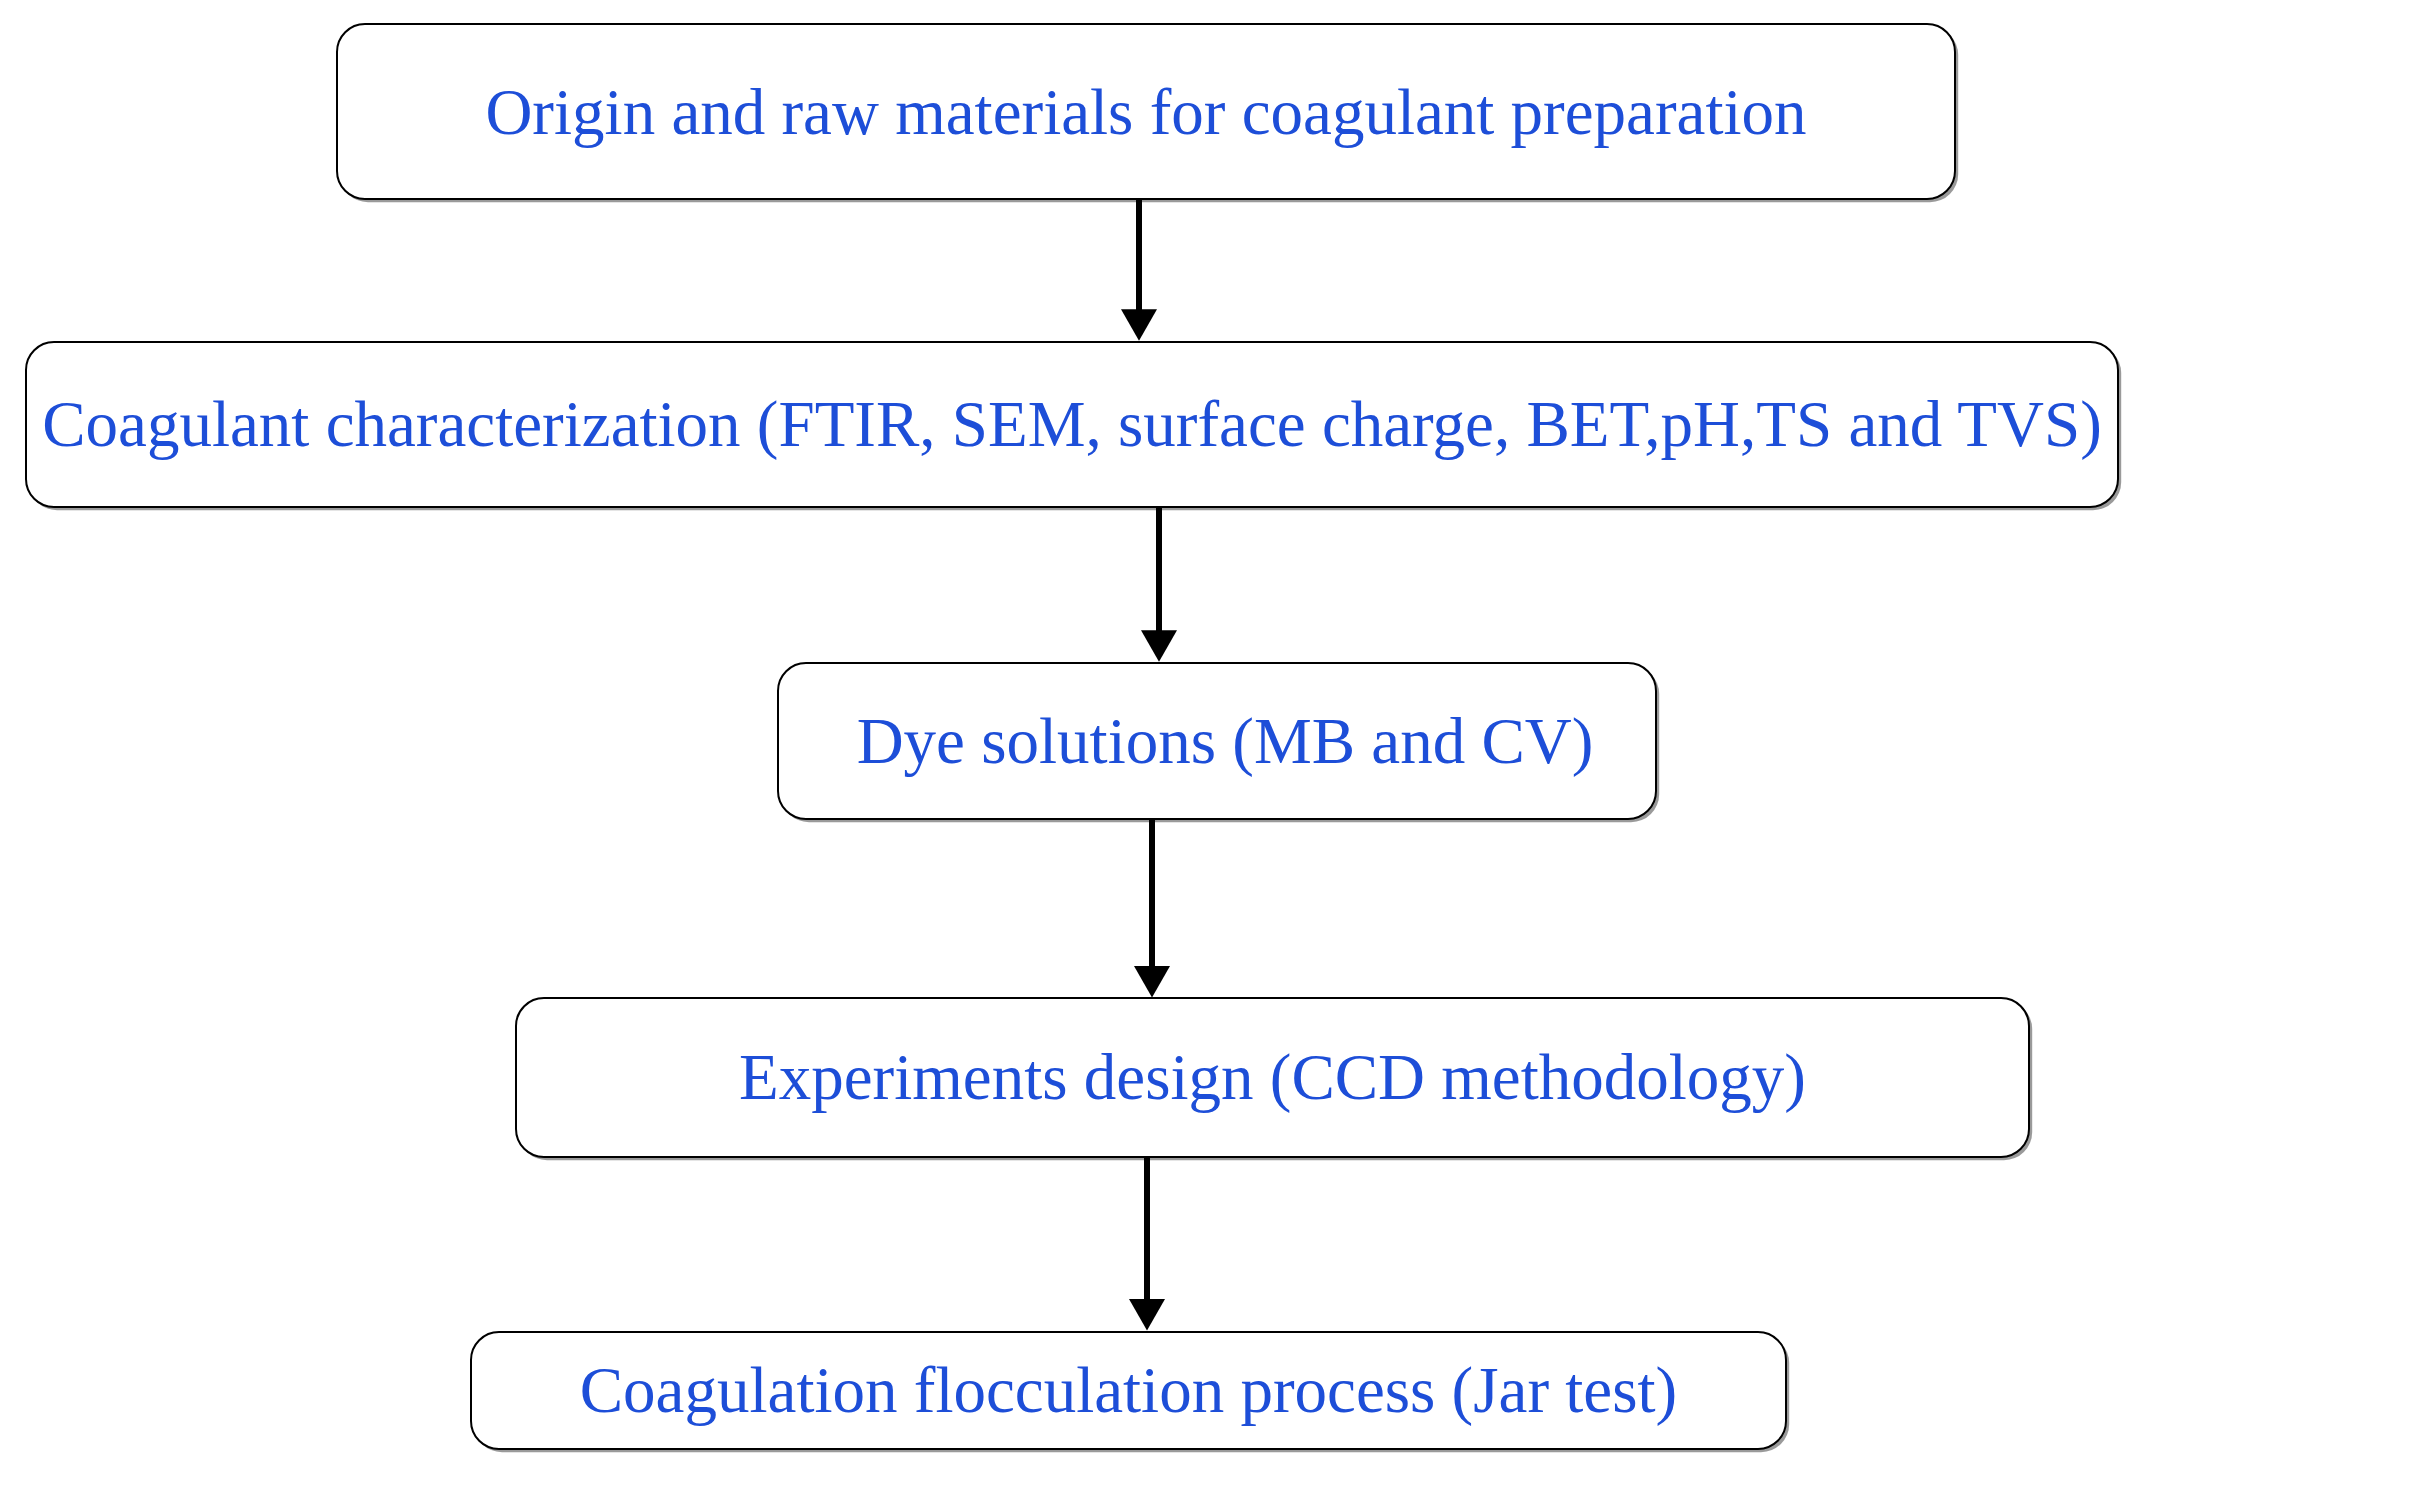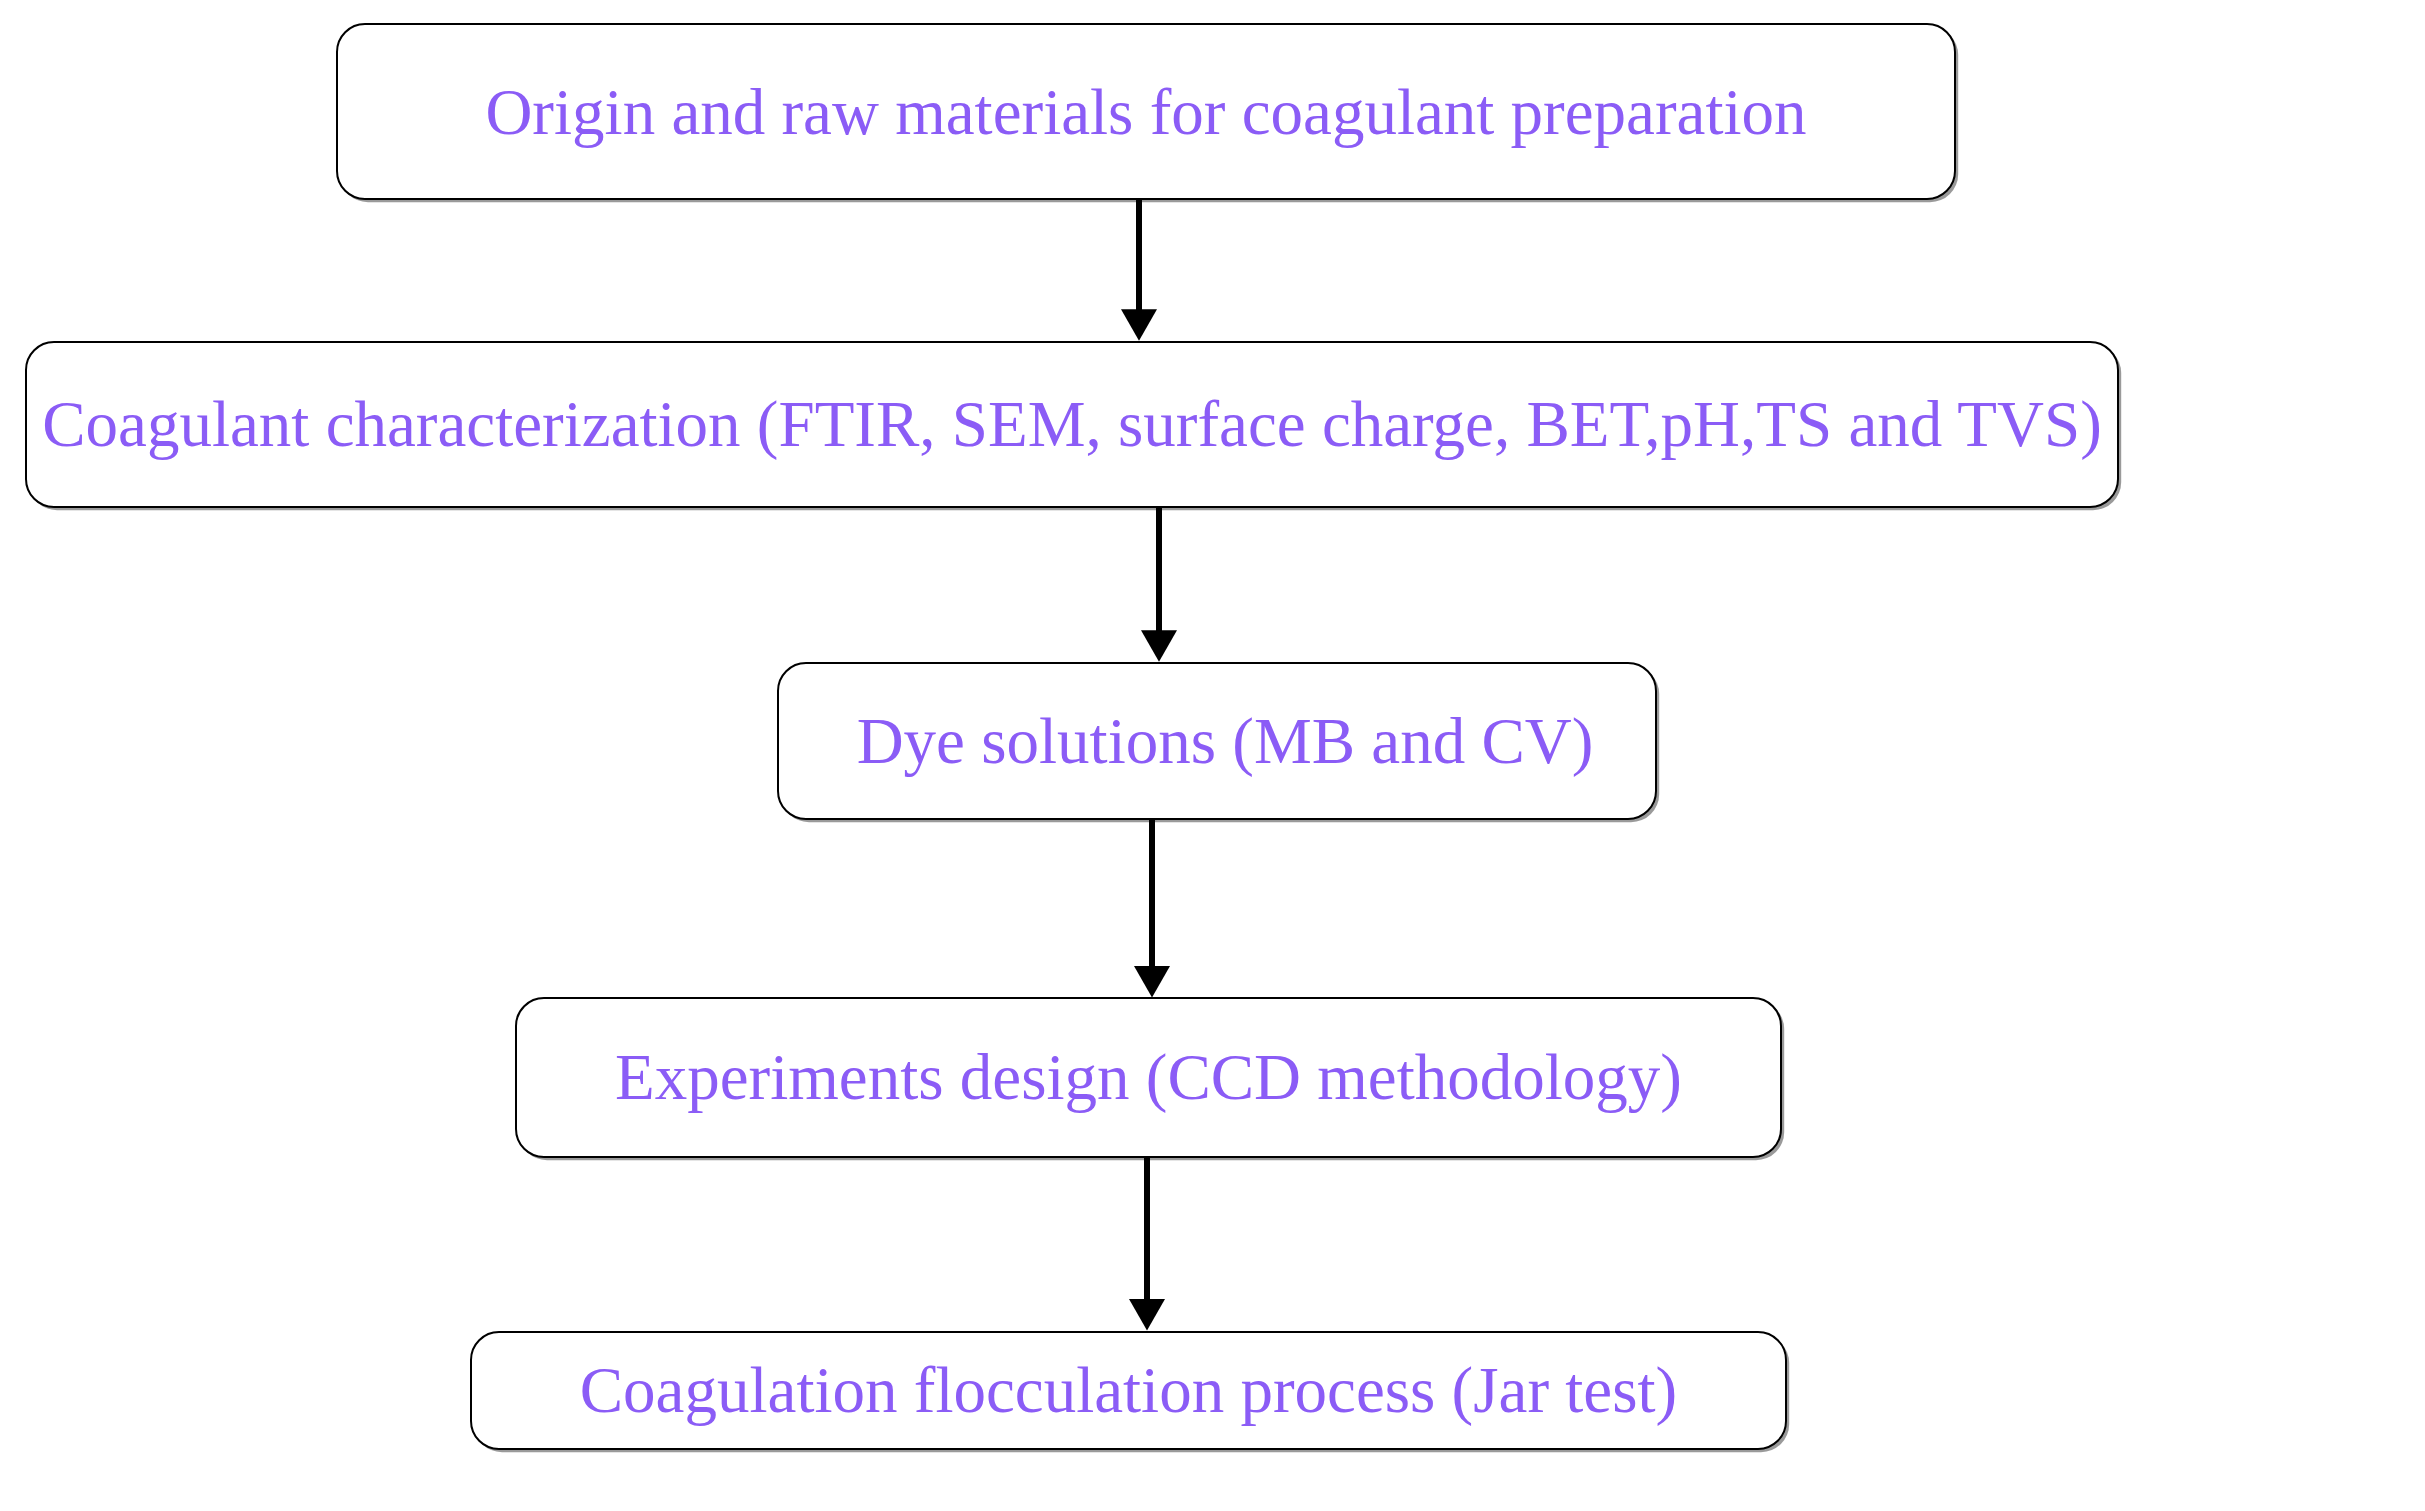--- a/index.html
+++ b/index.html
@@ -25,21 +25,21 @@
     background: #ffffff;
     display: flex;
     align-items: center;
     justify-content: center;
     box-shadow: 3px 3px 0px -0.8px rgba(120,120,120,0.75);
   }
   .flow-box-label {
     font-family: "Liberation Serif", "DejaVu Serif", serif;
     font-size: 65px;
     line-height: 1.05;
-    color: #8b5cf6;
+    color: #1d4ed8;
     white-space: nowrap;
     text-align: center;
     letter-spacing: 0px;
   }
   .connector {
     position: absolute;
     pointer-events: none;
   }
   .connector svg {
     display: block;
@@ -56,21 +56,21 @@
   </div>
 
   <div class="flow-box" id="node-1" style="left: 25px; top: 341px; width: 2094px; height: 167px;">
     <span class="flow-box-label" style="font-size: 65px;">Coagulant characterization (FTIR, SEM, surface charge, BET,pH,TS and TVS)</span>
   </div>
 
   <div class="flow-box" id="node-2" style="left: 777px; top: 662px; width: 880px; height: 158px;">
     <span class="flow-box-label" style="font-size: 65px; margin-left: 16px;">Dye solutions (MB and CV)</span>
   </div>
 
-  <div class="flow-box" id="node-3" style="left: 515px; top: 997px; width: 1267px; height: 161px;">
+  <div class="flow-box" id="node-3" style="left: 515px; top: 997px; width: 1515px; height: 161px;">
     <span class="flow-box-label" style="font-size: 65px;">Experiments design (CCD methodology)</span>
   </div>
 
   <div class="flow-box" id="node-4" style="left: 470px; top: 1331px; width: 1317px; height: 119px;">
     <span class="flow-box-label" style="font-size: 65px;">Coagulation flocculation process (Jar test)</span>
   </div>
 
   <div class="connector" id="conn-0" style="left: 1118px; top: 198px; width: 42px; height: 143px;">
       <svg width="42" height="143" viewBox="0 0 56 190">
         <line x1="28" y1="0" x2="28" y2="150" stroke="#000000" stroke-width="8"></line>

